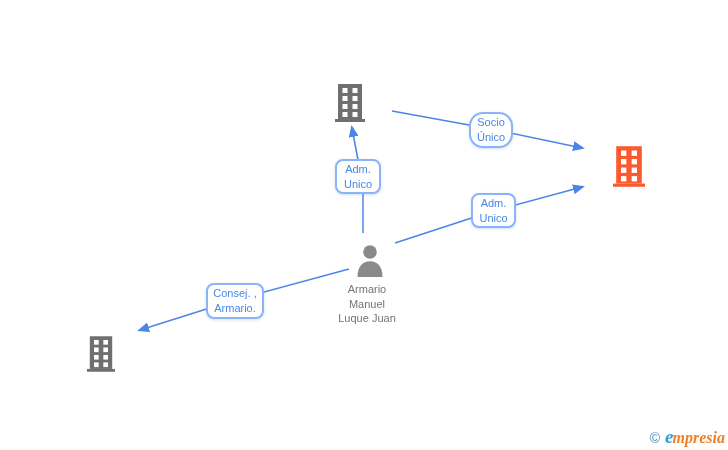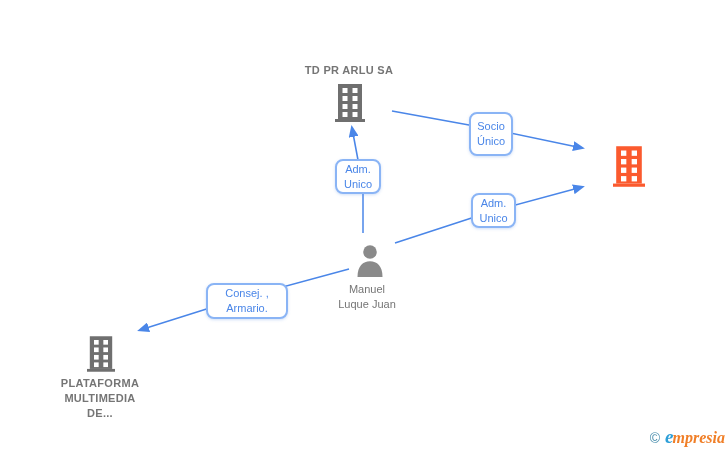--- a/index.html
+++ b/index.html
@@ -26,24 +26,24 @@
   .orange .company-svg{color:var(--company-icon-highlight);}
   .person-svg{color:var(--person-icon);}
 
   .rel-box{
     position:absolute;box-sizing:border-box;background:#ffffff;
     border:2px solid var(--box-border);border-radius:8px;
     color:var(--box-text);font-size:11px;line-height:15px;text-align:center;
     display:flex;flex-direction:column;justify-content:center;
     box-shadow:0 1px 3px rgba(100,150,230,.30);
   }
-  .box-socio {left:469px;top:112px;width:44px;height:44px;}
+  .box-socio {left:469px;top:112px;width:44px;height:36px;border-radius:14px;}
   .box-adm1  {left:335px;top:159px;width:46px;height:35px;}
   .box-adm2  {left:471px;top:193px;width:45px;height:35px;}
-  .box-consej{left:206px;top:283px;width:82px;height:36px;}
+  .box-consej{left:206px;top:283px;width:58px;height:36px;}
 
   .node-td-label        {left:259px;top:63px;width:180px;}
   .node-td-icon         {left:335px;top:84px;}
   .node-fibracai-label  {left:548px;top:126px;width:160px;}
   .node-fibracai-icon   {left:613px;top:146px;}
   .node-plataforma-label{left:20px;top:376px;width:160px;}
   .node-plataforma-icon {left:87px;top:336px;}
   .node-person-icon     {left:357px;top:245px;}
   .node-person-label    {left:287px;top:282px;width:160px;}
 
@@ -71,21 +71,20 @@
         <path class="arrow-fill" d="M0,0 L12,5 L0,10 Z"></path>
       </marker>
     </defs>
     <polyline class="edge" points="392,111 491,129 582,148" marker-end="url(#arrowhead)"></polyline>
     <line class="edge" x1="358" y1="160" x2="352" y2="128" marker-end="url(#arrowhead)"></line>
     <line class="edge" x1="363" y1="193" x2="363" y2="233"></line>
     <polyline class="edge" points="395,243 493,211 582,187" marker-end="url(#arrowhead)"></polyline>
     <polyline class="edge" points="349,269 235,300 140,330" marker-end="url(#arrowhead)"></polyline>
   </svg>
 
-  <div class="company-label node-td-label">TD PR ARLU SA</div>
   <div class="icon-wrap node-td-icon">
     <svg class="company-svg" width="30" height="38" viewBox="0 0 30 38" xmlns="http://www.w3.org/2000/svg">
       <rect x="3" y="0" width="24" height="35" fill="currentColor"></rect>
       <rect x="0" y="35" width="30" height="3" fill="currentColor"></rect>
       <g fill="#ffffff">
         <rect x="7.5" y="4" width="5" height="5"></rect>
           <rect x="17.5" y="4" width="5" height="5"></rect>
         <rect x="7.5" y="12" width="5" height="5"></rect>
           <rect x="17.5" y="12" width="5" height="5"></rect>
         <rect x="7.5" y="20" width="5" height="5"></rect>
@@ -122,33 +121,29 @@
           <rect x="17.5" y="4" width="5" height="5"></rect>
         <rect x="7.5" y="12" width="5" height="5"></rect>
           <rect x="17.5" y="12" width="5" height="5"></rect>
         <rect x="7.5" y="20" width="5" height="5"></rect>
           <rect x="17.5" y="20" width="5" height="5"></rect>
         <rect x="7.5" y="28" width="5" height="5"></rect>
           <rect x="17.5" y="28" width="5" height="5"></rect>
       </g>
     </svg>
   </div>
-  <div class="company-label node-plataforma-label">
-    <span>PLATAFORMA</span>
-    <span>MULTIMEDIA</span>
-    <span>DE...</span>
-  </div>
 
   <div class="icon-wrap node-person-icon">
     <svg class="person-svg" width="26" height="32" viewBox="0 0 26 32" xmlns="http://www.w3.org/2000/svg">
       <circle cx="13" cy="7" r="6.8" fill="currentColor"></circle>
       <path d="M0.5,32 C0.5,21 6,16.3 13,16.3 C20,16.3 25.5,21 25.5,32 Z" fill="currentColor"></path>
     </svg>
   </div>
   <div class="person-label node-person-label">
+    <span>Armario</span>
     <span>Manuel</span>
     <span>Luque Juan</span>
   </div>
 
   <div class="rel-box box-socio">
     <span>Socio</span>
     <span>Único</span>
   </div>
   <div class="rel-box box-adm1">
     <span>Adm.</span>

